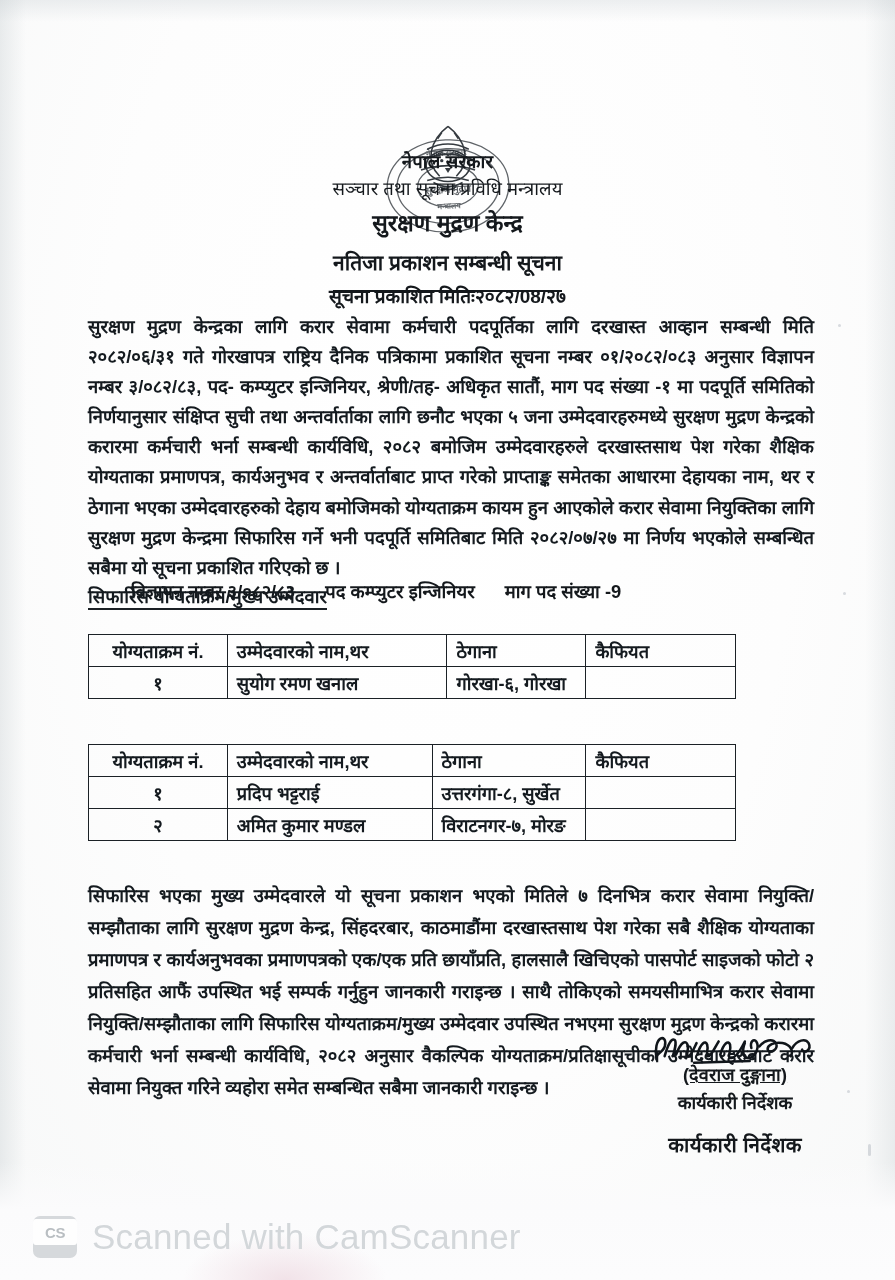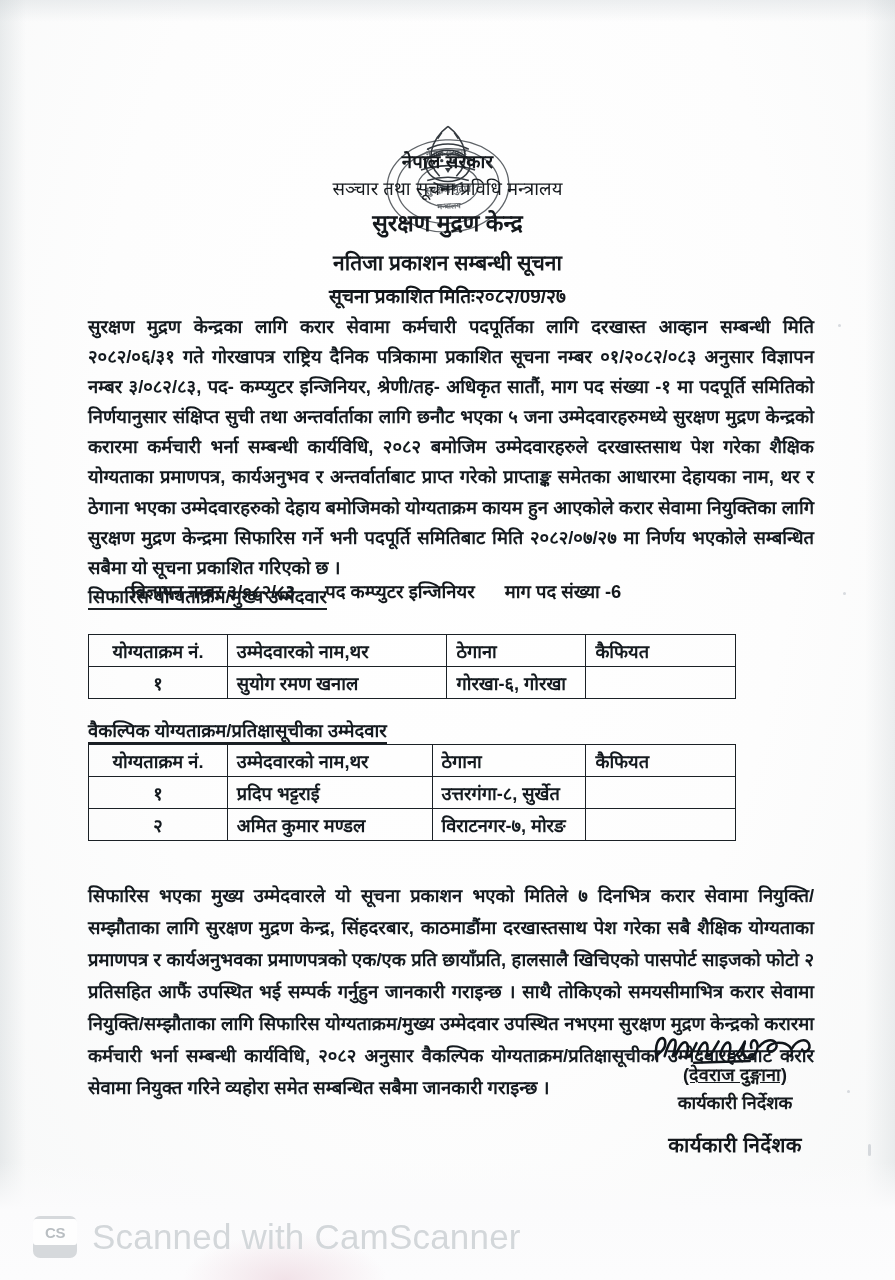--- a/index.html
+++ b/index.html
@@ -278,29 +278,29 @@
       </g>
     </svg>
 
     <div class="org1">नेपाल सरकार</div>
     <div class="org2">सञ्चार तथा सूचना प्रविधि मन्त्रालय</div>
     <div class="org3">सुरक्षण मुद्रण केन्द्र</div>
 
     <div class="doc-title">
       <span>नतिजा प्रकाशन सम्बन्धी सूचना</span>
     </div>
-    <div class="pub-date">सूचना प्रकाशित मितिः२०८२/09/२७</div>
+    <div class="pub-date">सूचना प्रकाशित मितिः२०८२/08/२७</div>
   </div>
 
   <div class="para" id="para1">सुरक्षण मुद्रण केन्द्रका लागि करार सेवामा कर्मचारी पदपूर्तिका लागि दरखास्त आव्हान सम्बन्धी मिति २०८२/०६/३१ गते गोरखापत्र राष्ट्रिय दैनिक पत्रिकामा प्रकाशित सूचना नम्बर ०१/२०८२/०८३ अनुसार विज्ञापन नम्बर ३/०८२/८३, पद- कम्प्युटर इन्जिनियर, श्रेणी/तह- अधिकृत सातौं, माग पद संख्या -१ मा पदपूर्ति समितिको निर्णयानुसार संक्षिप्त सुची तथा अन्तर्वार्ताका लागि छनौट भएका ५ जना उम्मेदवारहरुमध्ये सुरक्षण मुद्रण केन्द्रको करारमा कर्मचारी भर्ना सम्बन्धी कार्यविधि, २०८२ बमोजिम उम्मेदवारहरुले दरखास्तसाथ पेश गरेका शैक्षिक योग्यताका प्रमाणपत्र, कार्यअनुभव र अन्तर्वार्ताबाट प्राप्त गरेको प्राप्ताङ्क समेतका आधारमा देहायका नाम, थर र ठेगाना भएका उम्मेदवारहरुको देहाय बमोजिमको योग्यताक्रम कायम हुन आएकोले करार सेवामा नियुक्तिका लागि सुरक्षण मुद्रण केन्द्रमा सिफारिस गर्ने भनी पदपूर्ति समितिबाट मिति २०८२/०७/२७ मा निर्णय भएकोले सम्बन्धित सबैमा यो सूचना प्रकाशित गरिएको छ ।</div>
 
   <div class="adline">
     <span class="ad-no">विज्ञापन नम्बर ३/०८२/८३</span>
     <span class="ad-post">पद कम्प्युटर इन्जिनियर</span>
-    <span class="ad-qty">माग पद संख्या -6</span>
+    <span class="ad-qty">माग पद संख्या -9</span>
   </div>
 
   <div class="sec-cap" id="cap1">
     <span>सिफारिस योग्यताक्रम/मुख्य उम्मेदवार</span>
   </div>
 
   <table class="rtable" id="table1">
     <thead>
       <tr>
         <th class="c-rank">योग्यताक्रम नं.</th>
@@ -312,23 +312,20 @@
     <tbody>
       <tr>
         <td class="c-rank">१</td>
         <td class="c-name">सुयोग रमण खनाल</td>
         <td class="c-addr">गोरखा-६, गोरखा</td>
         <td class="c-rem"></td>
       </tr>
     </tbody>
   </table>
 
-  <div class="sec-cap" id="cap2">
-    <span>वैकल्पिक योग्यताक्रम/प्रतिक्षासूचीका उम्मेदवार</span>
-  </div>
 
   <table class="rtable" id="table2">
     <thead>
       <tr>
         <th class="c-rank">योग्यताक्रम नं.</th>
         <th class="c-name">उम्मेदवारको नाम,थर</th>
         <th class="c-addr">ठेगाना</th>
         <th class="c-rem">कैफियत</th>
       </tr>
     </thead>

